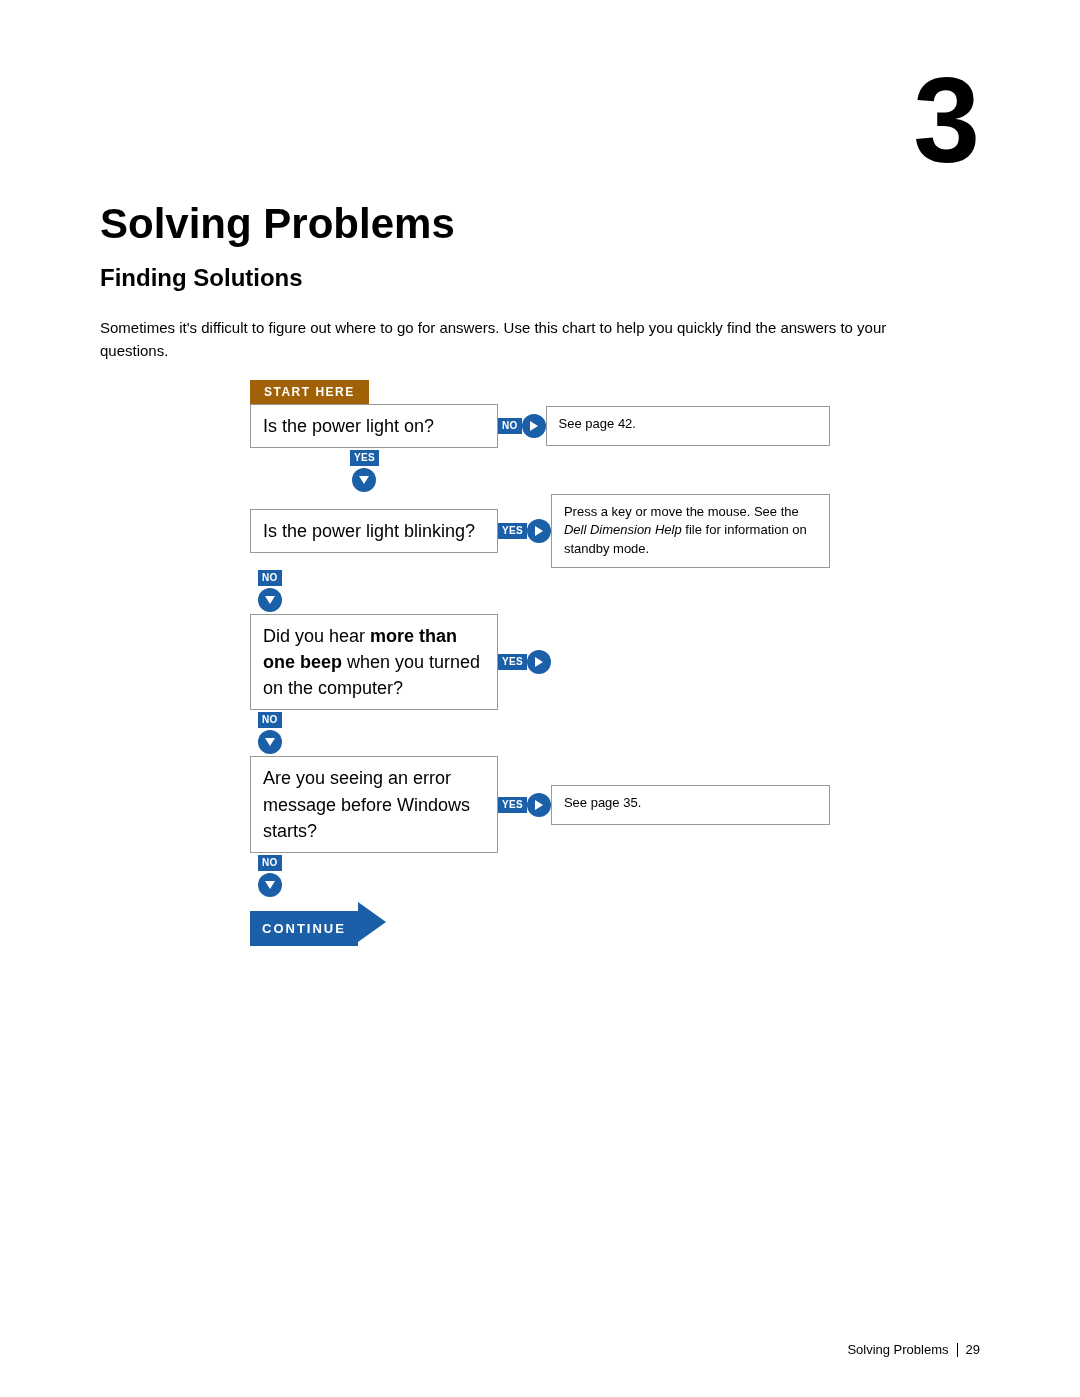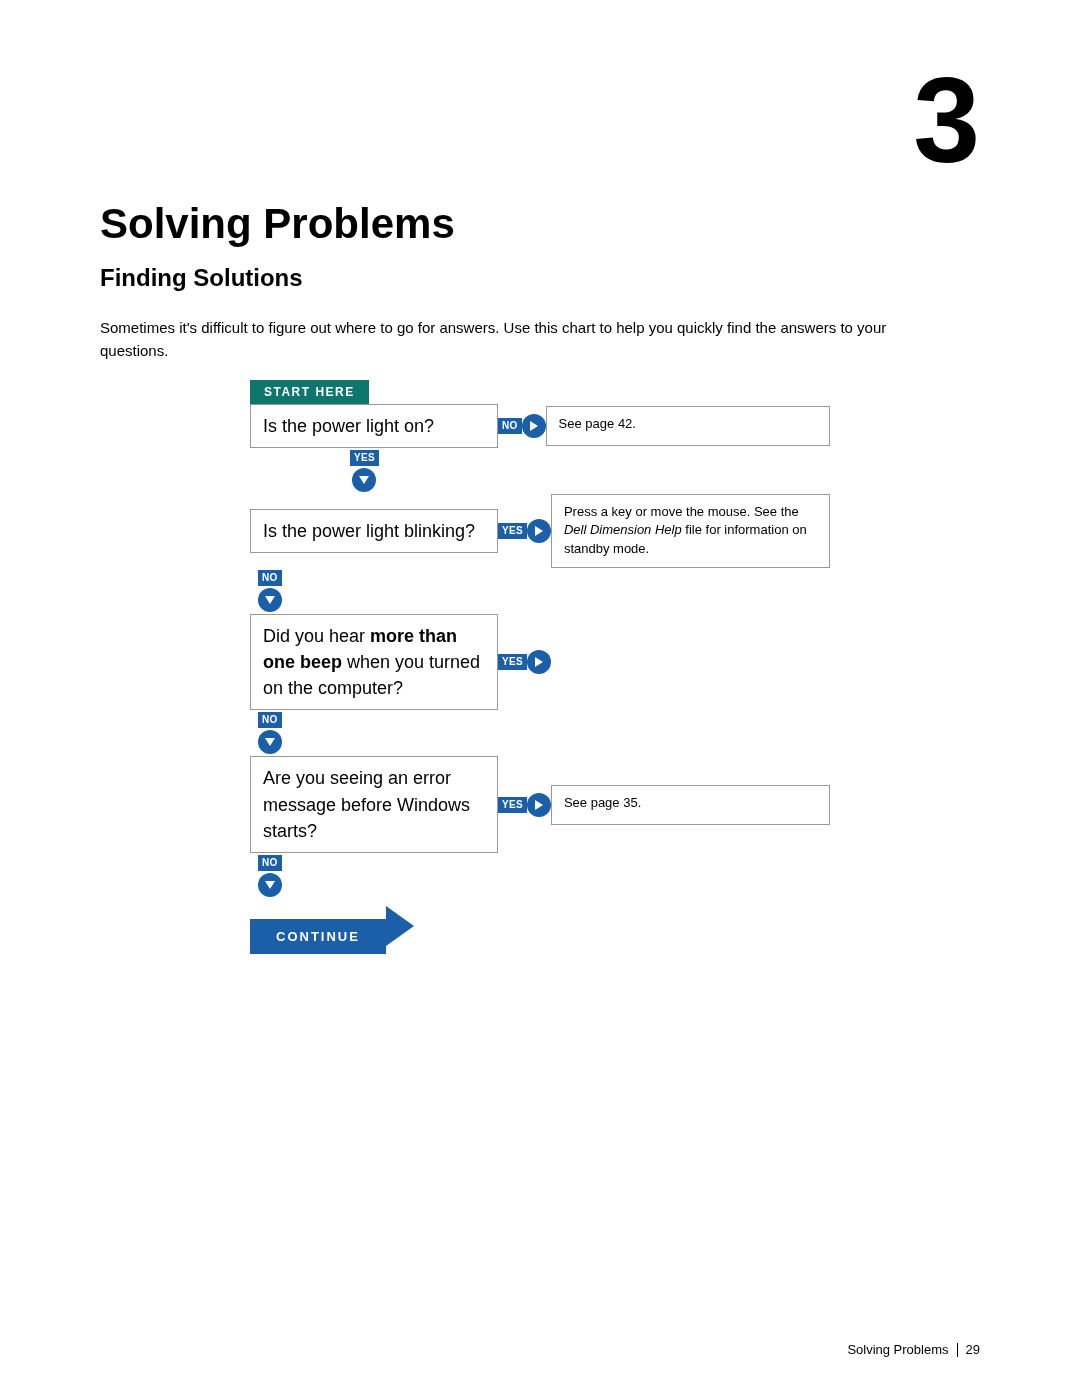--- a/index.html
+++ b/index.html
@@ -47,43 +47,43 @@
     .intro-text {
       font-size: 15px;
       line-height: 1.55;
       color: #000;
       max-width: 820px;
       margin-bottom: 17px;
     }
 
     
     .start-here {
-      background: #0f766e;
+      background: #a16207;
       color: #fff;
       font-size: 12px;
       font-weight: 800;
       letter-spacing: 1.5px;
       padding: 5px 14px;
       text-transform: uppercase;
       align-self: flex-start;
       margin-left: 0;
     }
 
     
     .continue-btn {
       display: flex;
       align-items: center;
       background: #1a5fa8;
       color: #fff;
       font-size: 13px;
       font-weight: 900;
       letter-spacing: 2px;
-      padding: 10px 26px;
-      text-transform: uppercase;
-      margin-top: 20px;
+      padding: 10px 12px;
+      text-transform: uppercase;
+      margin-top: 12px;
       align-self: flex-start;
     }
 
     .italic { font-style: italic; }
     .bold { font-weight: 700; }
 
     
     .footer {
       position: absolute;
       bottom: 40px;

